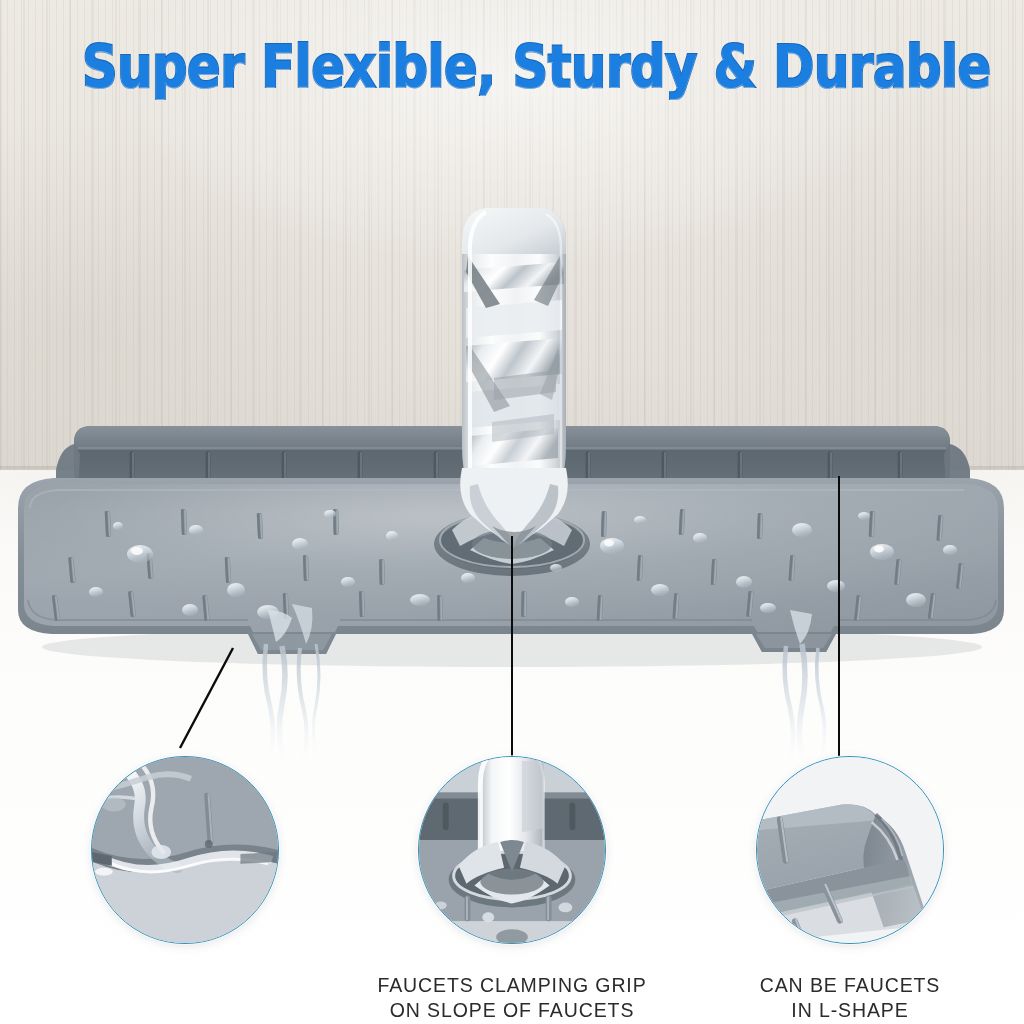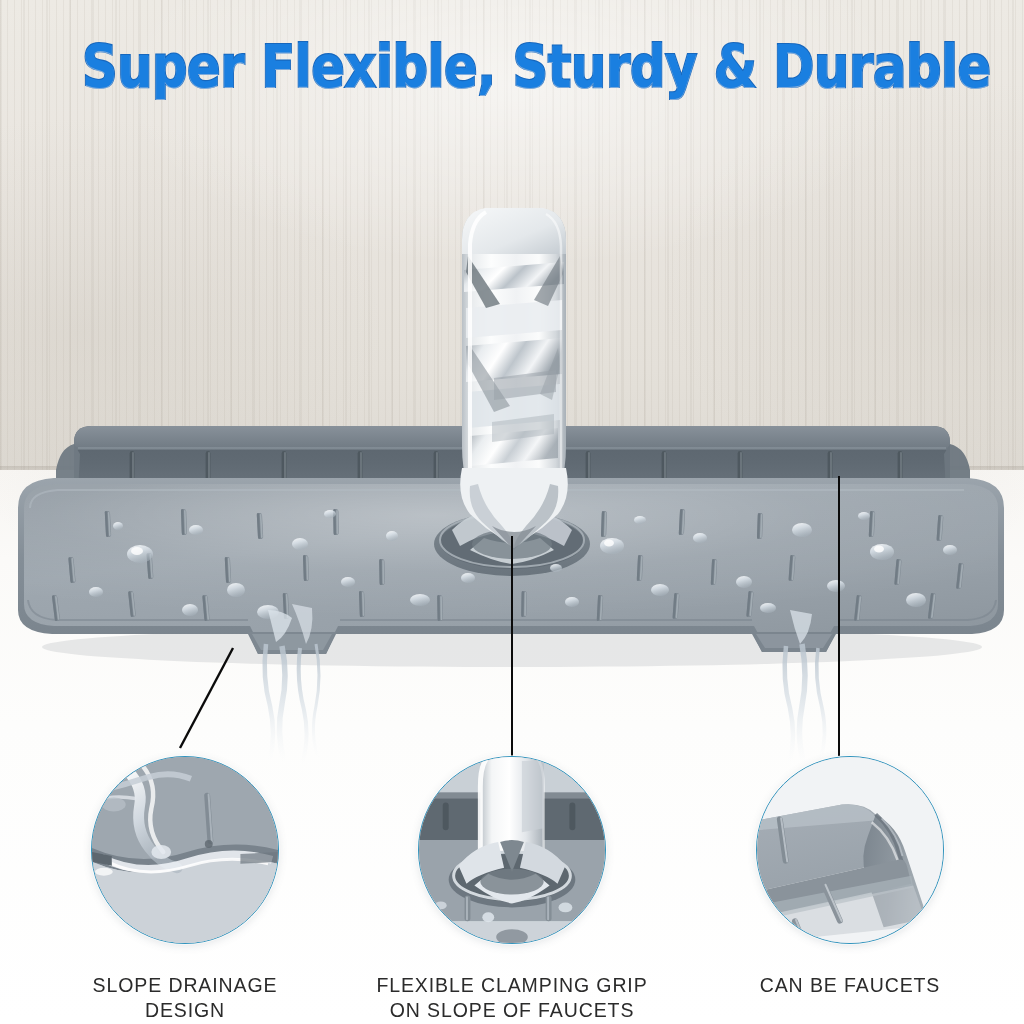--- a/index.html
+++ b/index.html
@@ -537,27 +537,24 @@
       </g>
       <g transform="translate(44,180) rotate(-22)">
         <rect x="-3" y="-18" width="6" height="36" rx="3" fill="#8a939b"></rect>
         <rect x="0.5" y="-17" width="2" height="34" rx="1" fill="#c4cbd1" opacity="0.8"></rect>
       </g>
 
       <path d="M 116,66 Q 134,80 142,104" stroke="#ffffff" stroke-width="2.5" fill="none" opacity="0.55"></path>
     </svg>
   </div>
 
-  <div class="caption" style="left:35px;top:973px;">
-    <span>SLOPE DRAINAGE</span>
-    <span class="l2">DESIGN</span>
-  </div>
 
   <div class="caption" style="left:362px;top:973px;">
-    <span>FLEXIBLE CLAMPING GRIP</span>
+    <span>FAUCETS CLAMPING GRIP</span>
     <span class="l2">ON SLOPE OF FAUCETS</span>
   </div>
 
   <div class="caption" style="left:700px;top:973px;">
     <span>CAN BE FAUCETS</span>
+    <span class="l2">IN L-SHAPE</span>
   </div>
 
 </div>
 
 </body></html>

